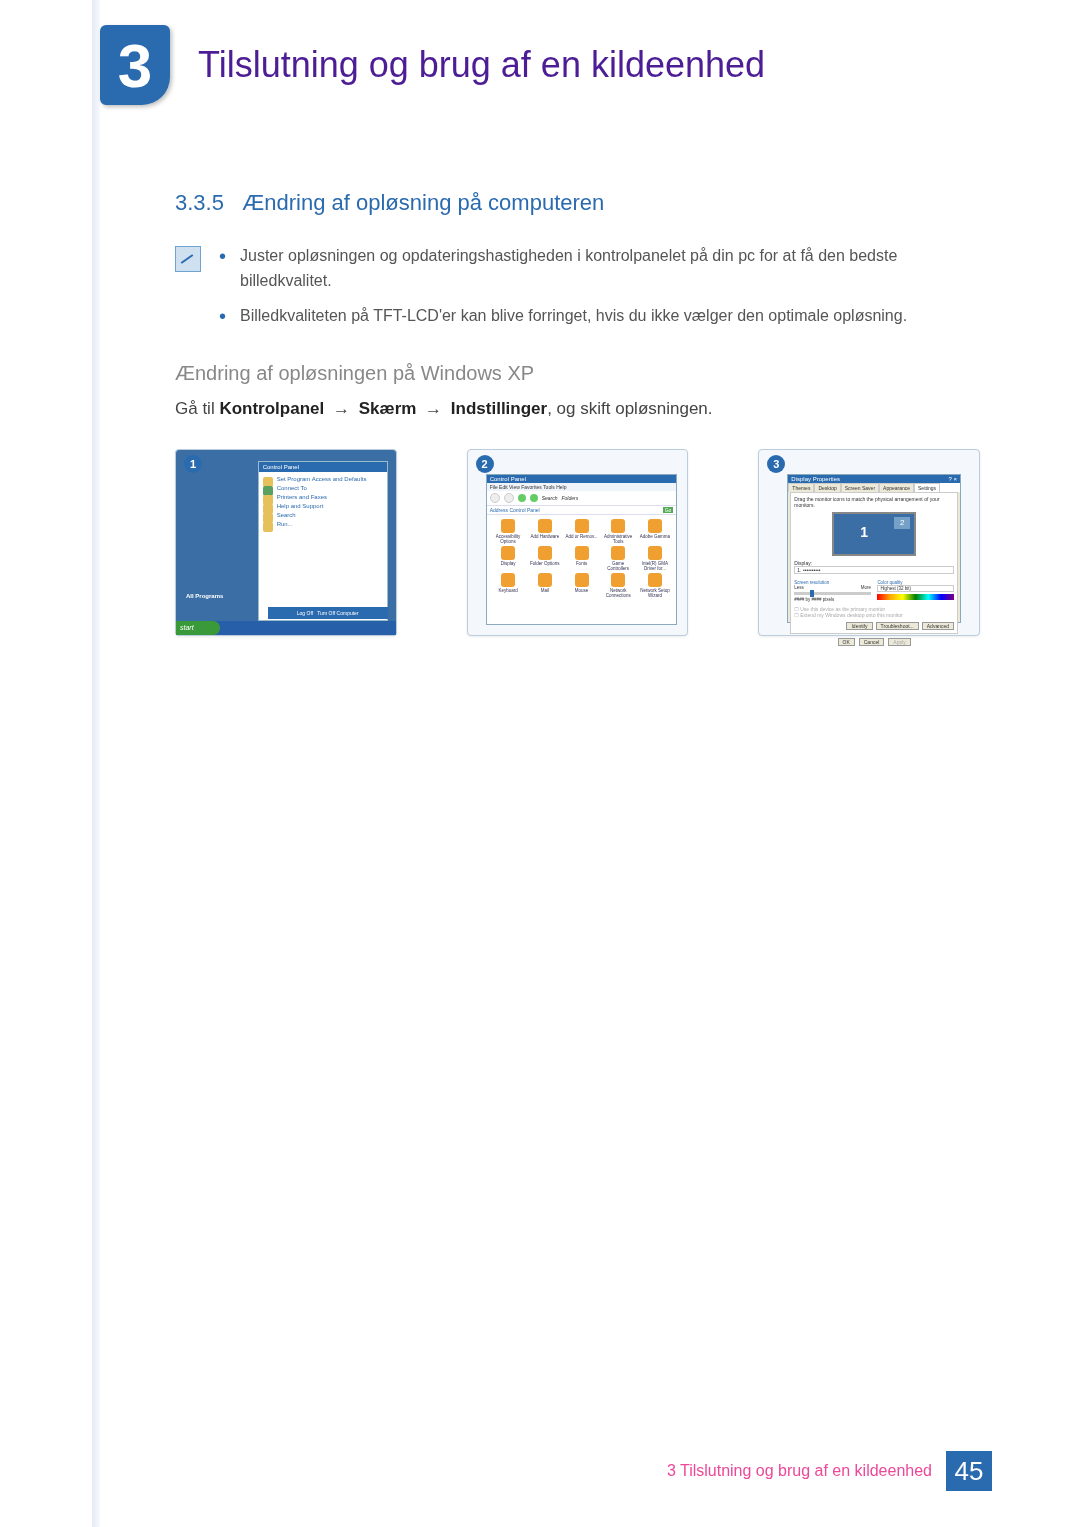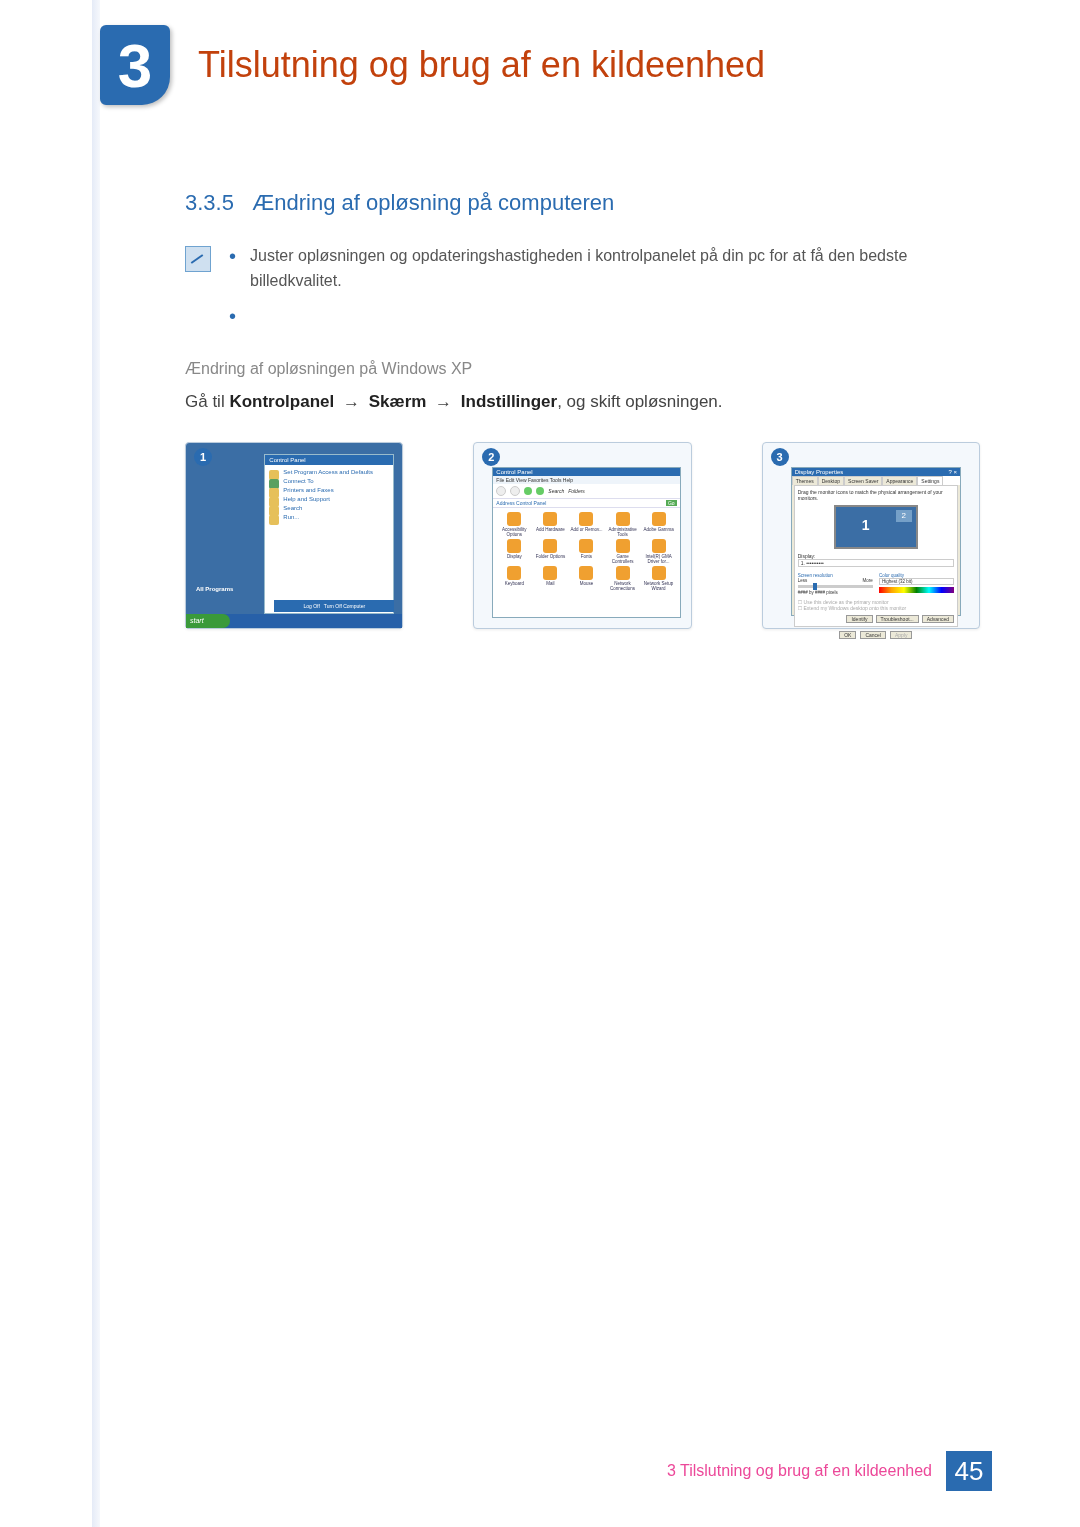--- a/index.html
+++ b/index.html
@@ -37,28 +37,28 @@
     font-size: 62px;
     font-weight: bold;
     display: flex;
     align-items: center;
     justify-content: center;
     border-radius: 6px 6px 28px 6px;
     box-shadow: 2px 2px 4px rgba(0,0,0,0.25);
     margin-right: 28px;
   }
   .chapter-title {
-    color: #c2410c;
+    color: #4c1d95;
     font-size: 36px;
     font-weight: normal;
   }
   .content {
     position: absolute;
     top: 190px;
-    left: 185px;
+    left: 175px;
     right: 100px;
   }
   .section-heading {
     color: #2a6bb0;
     font-size: 22px;
     font-weight: normal;
     margin-bottom: 28px;
   }
   .info-row {
     display: flex;
@@ -97,21 +97,21 @@
   .bullets .dot {
     color: #2a6bb0;
     font-size: 20px;
     line-height: 20px;
     margin-right: 14px;
     margin-top: 2px;
     flex: 0 0 auto;
   }
   .subhead {
     color: #888;
-    font-size: 16px;
+    font-size: 20px;
     margin-top: 24px;
     margin-bottom: 14px;
   }
   .path-line {
     color: #444;
     font-size: 17px;
     margin-bottom: 30px;
   }
   .path-line strong {
     color: #222;
@@ -248,20 +248,21 @@
 
   <div class="info-row">
     <div class="pencil-icon"></div>
     <div class="bullets">
       <div class="bullet">
         <span class="dot">•</span>
         <span>Juster opløsningen og opdateringshastigheden i kontrolpanelet på din pc for at få den bedste billedkvalitet.</span>
       </div>
       <div class="bullet">
         <span class="dot">•</span>
+        <span>Billedkvaliteten på TFT-LCD'er kan blive forringet, hvis du ikke vælger den optimale opløsning.</span>
       </div>
     </div>
   </div>
 
   <div class="subhead">Ændring af opløsningen på Windows XP</div>
 
   <div class="path-line">
     <span>Gå til </span>
     <strong>Kontrolpanel</strong>
     <span class="arrow">→</span>

